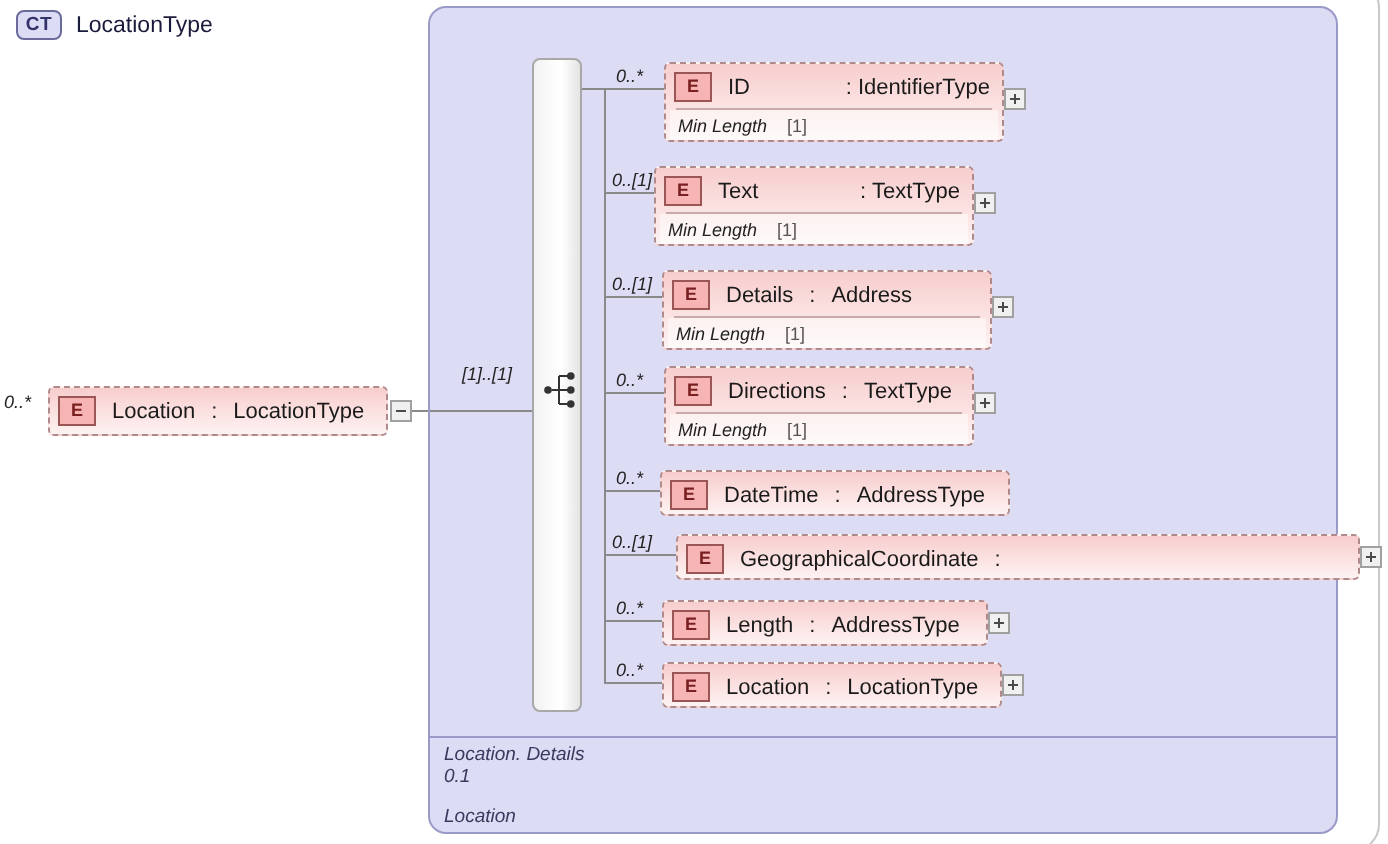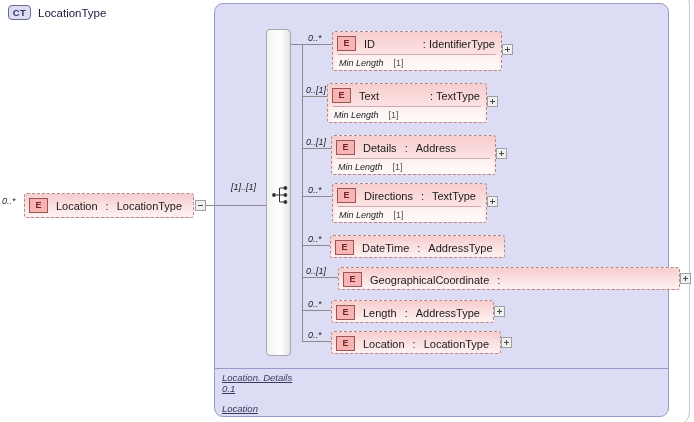--- a/index.html
+++ b/index.html
@@ -81,21 +81,20 @@
     background: #9a9ac8;
   }
   .ct-foot {
     position: absolute;
     left: 8px;
     top: 369px;
     font-size: 9.5px;
     font-style: italic;
     color: #3a3a5e;
     line-height: 11px;
-    text-decoration: underline;
   }
   .ct-foot .blank { height: 9px; }
 
   
   .seq-bar {
     position: absolute;
     left: 266px;
     top: 29px;
     width: 25px;
     height: 327px;

